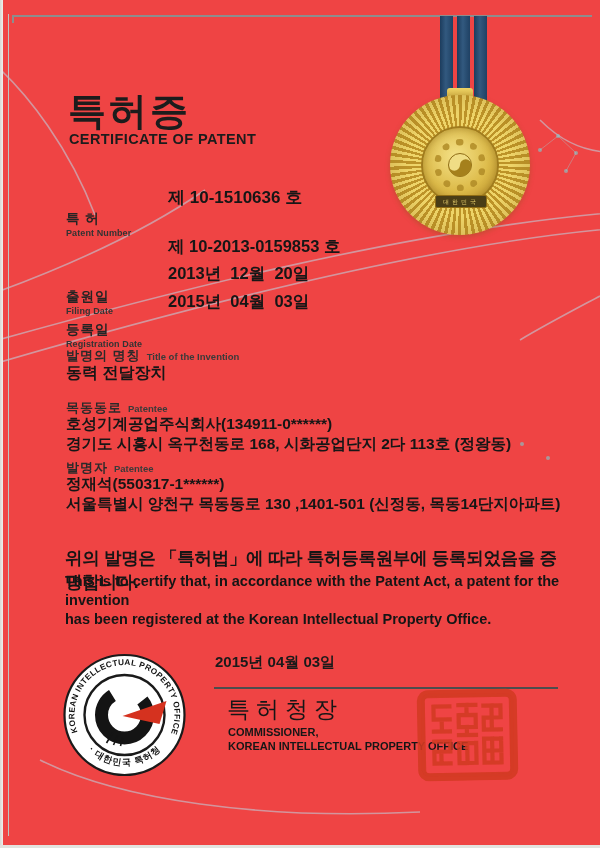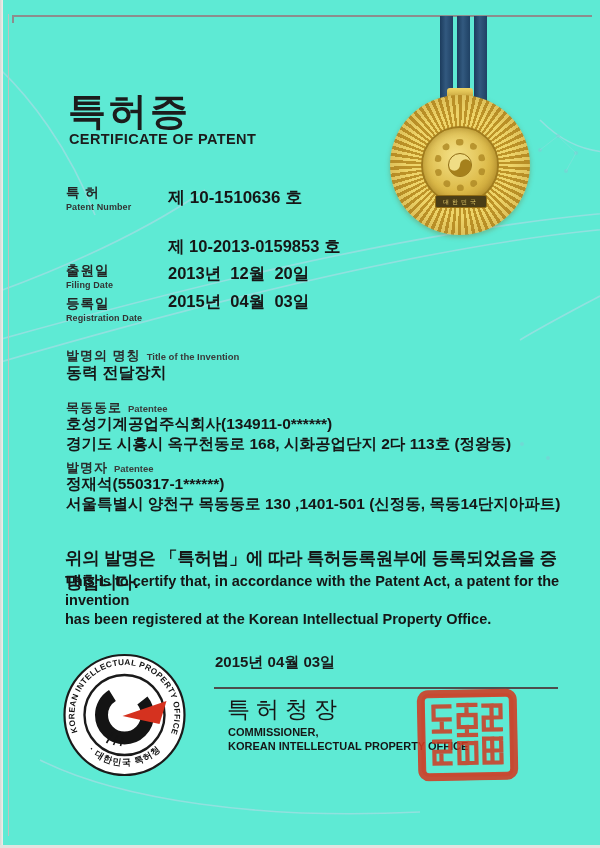--- a/index.html
+++ b/index.html
@@ -1,18 +1,18 @@
 <!DOCTYPE html>
 <html><head>
 <meta charset="utf-8">
 <style>
   html,body{margin:0;padding:0;background:#e9e9e9;}
   .page{
     position:relative;width:600px;height:848px;margin:0 auto;
-    background:#5eead4;overflow:hidden;
+    background:#ef4444;overflow:hidden;
     font-family:"Liberation Sans","DejaVu Sans",sans-serif;
     color:#1f1f1f;
   }
   .abs{position:absolute;}
   
   .edge-left-band{left:0;top:0;width:3px;height:848px;background:linear-gradient(90deg,#d8d8d4,#efefec);z-index:1;}
   .edge-left-line{left:8px;top:14px;width:1px;height:822px;background:#c2c2be;z-index:1;}
   .top-rule{left:12px;top:15px;width:580px;height:2px;background:#8d8d8d;z-index:1;}
   .top-rule-tick{left:12px;top:15px;width:2px;height:8px;background:#8d8d8d;z-index:1;}
   .bottom-edge{left:0;top:845px;width:600px;height:3px;background:#e3e3df;z-index:1;}
@@ -47,21 +47,21 @@
   .medal-plaque span{font-size:6px;color:#e8cf6e;letter-spacing:3px;line-height:1;}
 
   
   .title-ko{left:68px;top:86px;font-size:38px;font-weight:bold;letter-spacing:3px;color:#1c1c1c;z-index:1;}
   .title-en{left:69px;top:131px;font-size:14.5px;font-weight:bold;letter-spacing:.4px;color:#1c1c1c;z-index:1;}
 
   
   .lbl-ko{font-size:13.5px;font-weight:bold;color:#242424;letter-spacing:1px;line-height:1.15;}
   .lbl-en{font-size:9px;font-weight:bold;color:#333;margin-top:1px;letter-spacing:.1px;}
   .val{font-size:16.5px;font-weight:bold;color:#161616;white-space:pre;z-index:1;}
-  .labelcol{z-index:1;}
+  .labelcol{z-index:1;margin-top:26px;}
   .row-patent-l{left:66px;top:185px;} .row-patent-v{left:168px;top:186px;font-size:17px;}
   .row-app-l{left:66px;top:236px;}   .row-app-v{left:168px;top:236px;}
   .row-fil-l{left:66px;top:263px;}   .row-fil-v{left:168px;top:263px;}
   .row-reg-l{left:66px;top:296px;}   .row-reg-v{left:168px;top:291px;}
 
   .inline-label{z-index:1;font-size:13px;color:#2a2a2a;letter-spacing:1px;font-weight:bold;}
   .inline-label .en{font-size:9.5px;font-weight:bold;color:#3a3a3a;letter-spacing:0;margin-left:6px;}
   .invention-label{left:66px;top:347px;}
   .invention-title{left:66px;top:363px;font-size:16px;}
   .patentee-label{left:66px;top:399px;}

